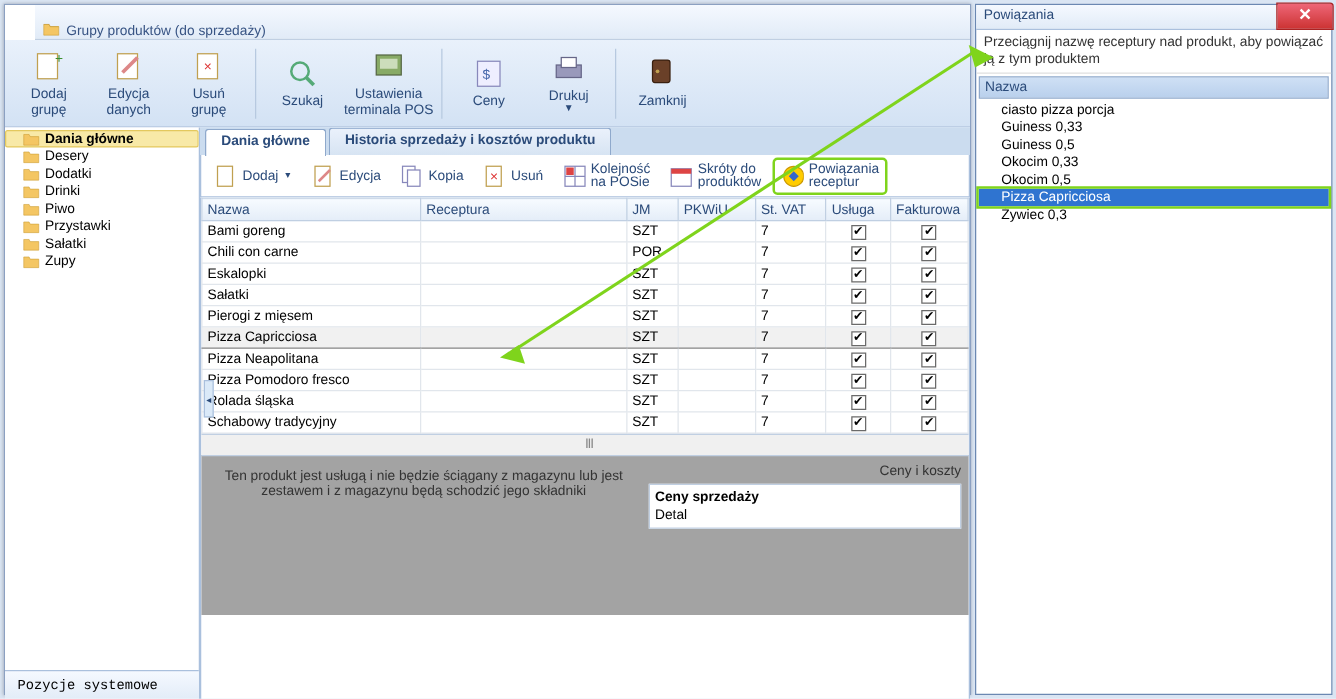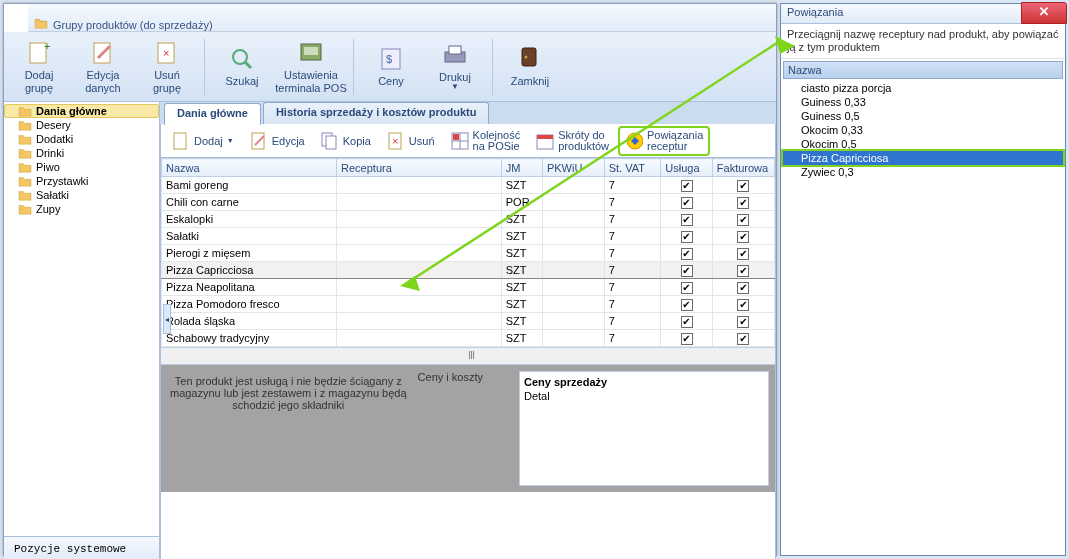--- a/index.html
+++ b/index.html
@@ -400,21 +400,21 @@
                 <td></td>
                 <td>7</td>
                 <td style="text-align:center"><span class="chk">✔</span></td>
                 <td style="text-align:center"><span class="chk">✔</span></td>
               </tr>
             </tbody>
         </table>
         <div class="scroll-hint"></div>
         <div class="footer-area">
           <div class="info-text">Ten produkt jest usługą i nie będzie ściągany z magazynu lub jest zestawem i z magazynu będą schodzić jego składniki</div>
-          <div style="display:flex;flex-direction:row;gap:36px;">
+          <div style="display:flex;flex-direction:column;">
             <div class="prices-label" style="text-align:right;margin-bottom:4px;">Ceny i koszty</div>
             <div class="prices-box">
               <div class="hdr">Ceny sprzedaży</div>
               <div>Detal</div>
             </div>
           </div>
         </div>
       </div>
     </div>
     <div class="splitter">◂</div>

